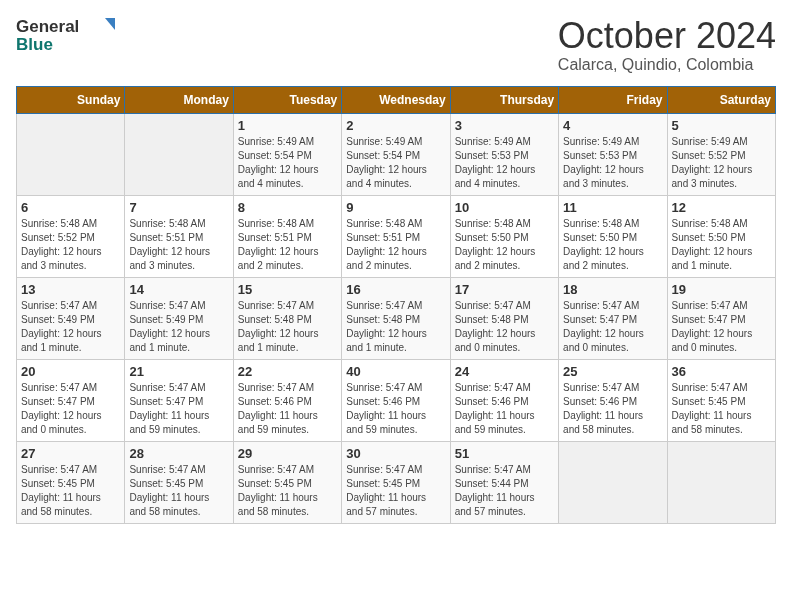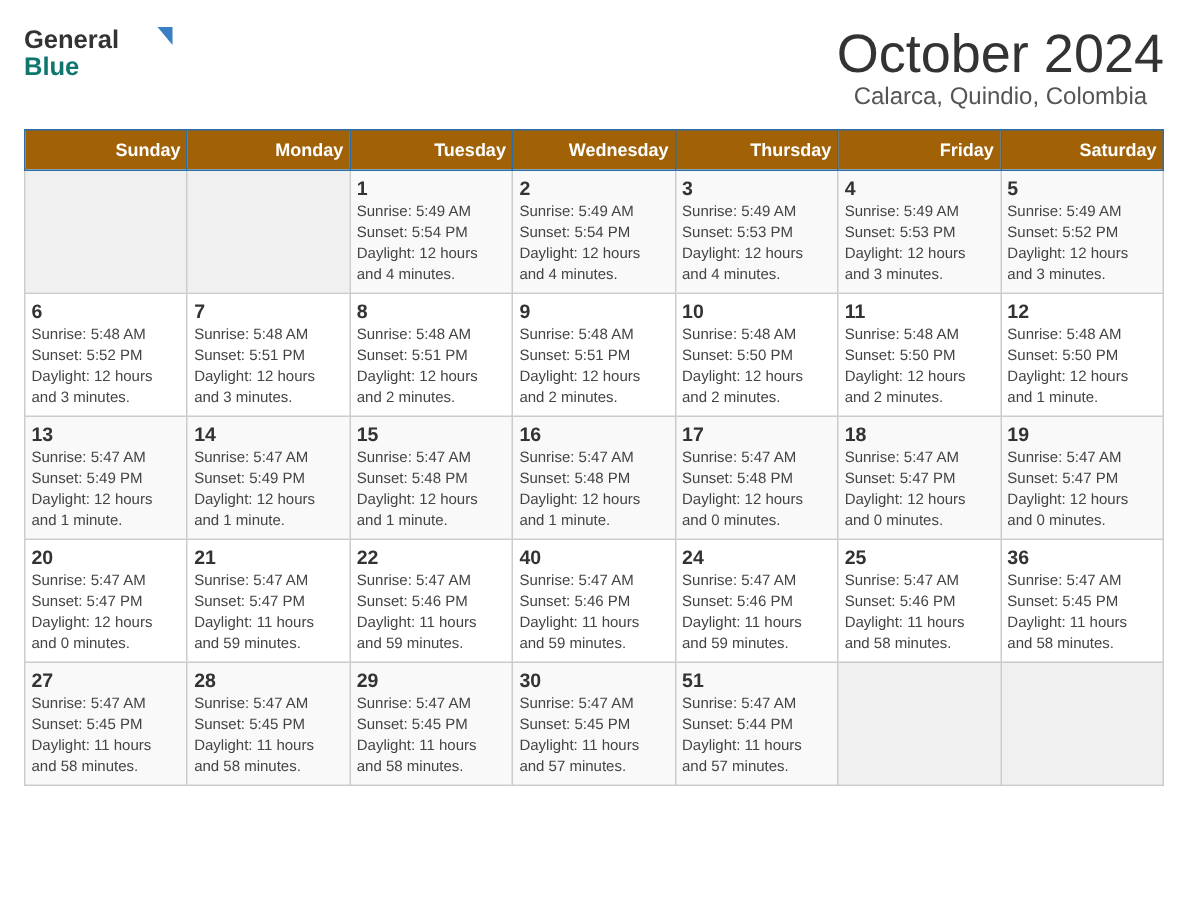--- a/index.html
+++ b/index.html
@@ -15,21 +15,21 @@
       justify-content: space-between;
       align-items: flex-start;
       margin-bottom: 12px;
     }
     .logo {
       display: flex;
       align-items: center;
       gap: 4px;
     }
     .title-area {
-      text-align: center;
+      text-align: left;
     }
     .month-title {
       font-size: 36px;
       font-weight: 300;
       color: #333;
       line-height: 1.1;
     }
     .location-title {
       font-size: 16px;
       color: #555;

